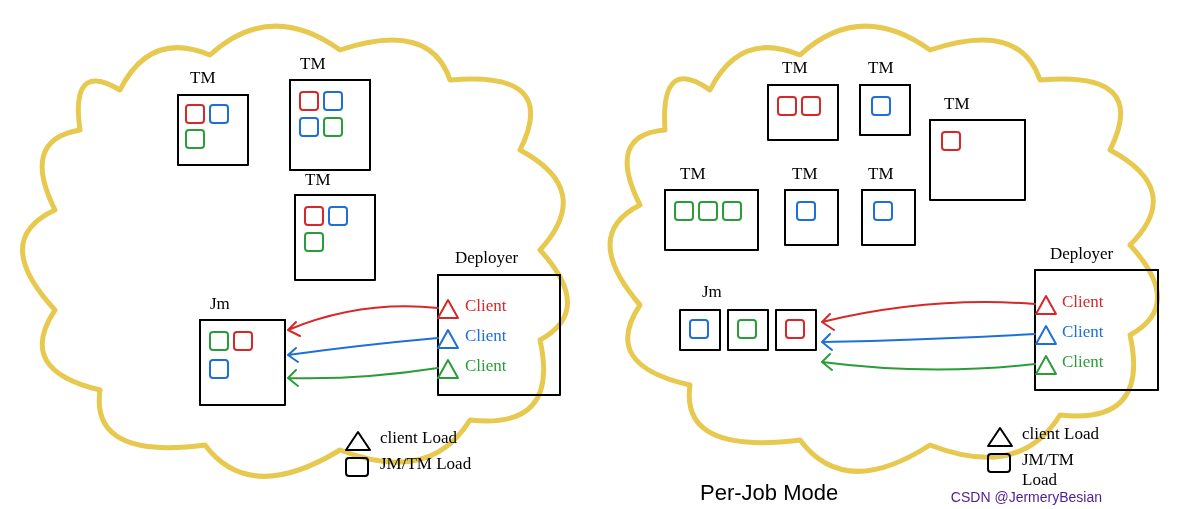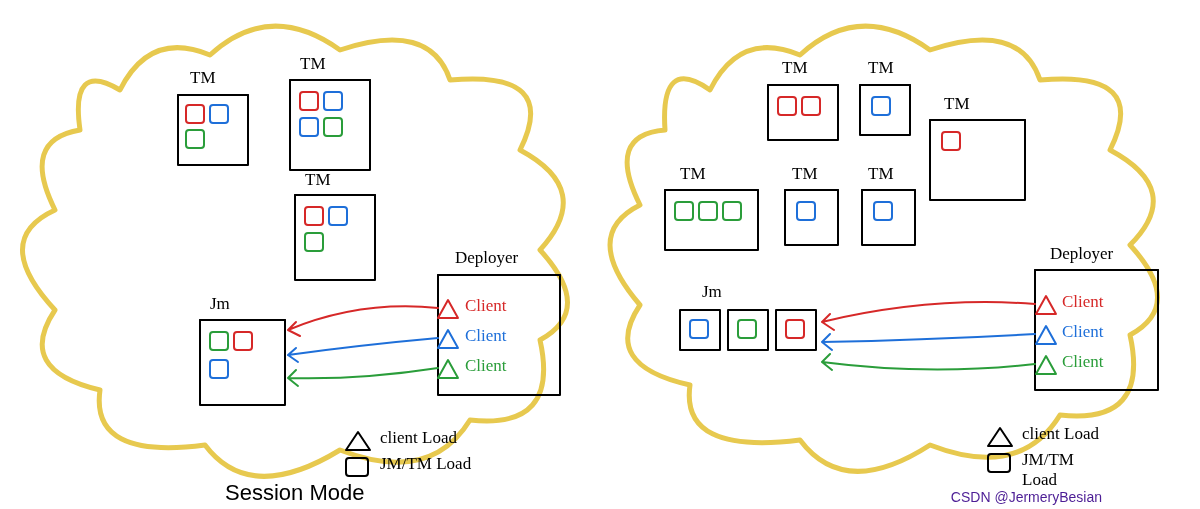--- a/index.html
+++ b/index.html
@@ -67,21 +67,20 @@
 <span class="lbl small" style="left:190px;top:68px">TM</span>
 <span class="lbl small" style="left:300px;top:54px">TM</span>
 <span class="lbl small" style="left:305px;top:170px">TM</span>
 <span class="lbl small" style="left:210px;top:294px">Jm</span>
 <span class="lbl small" style="left:455px;top:248px">Deployer</span>
 <span class="lbl small" style="left:465px;top:296px;color:#d62828">Client</span>
 <span class="lbl small" style="left:465px;top:326px;color:#1e6fd9">Client</span>
 <span class="lbl small" style="left:465px;top:356px;color:#2a9d3a">Client</span>
 <span class="lbl small" style="left:380px;top:428px">client Load</span>
 <span class="lbl small" style="left:380px;top:454px">JM/TM Load</span>
-<span class="lbl title" style="left:225px;top:480px">Session Mode</span>
 
 <svg width="1200" height="509">
   <path class="cloud" d="M710 90 Q660 55 665 130 Q605 135 640 205 Q580 235 640 305 Q600 365 690 385 Q680 455 800 440 Q845 500 930 445 Q1020 480 1060 415 Q1150 425 1130 335 Q1185 305 1130 245 Q1185 190 1110 150 Q1150 70 1040 80 Q1020 20 930 50 Q860 0 800 55 Q740 30 710 90 Z"></path>
 
   <path class="hand" d="M768 85 L768 140 L838 140 L838 85"></path>
   <path class="hand" d="M768 85 L838 85"></path>
   <rect class="hand red" x="778" y="97" width="18" height="18" rx="3"></rect>
   <rect class="hand red" x="802" y="97" width="18" height="18" rx="3"></rect>
 
   <path class="hand" d="M860 85 L860 135 L910 135 L910 85"></path>
@@ -135,15 +134,16 @@
 <span class="lbl small" style="left:680px;top:164px">TM</span>
 <span class="lbl small" style="left:792px;top:164px">TM</span>
 <span class="lbl small" style="left:868px;top:164px">TM</span>
 <span class="lbl small" style="left:702px;top:282px">Jm</span>
 <span class="lbl small" style="left:1050px;top:244px">Deployer</span>
 <span class="lbl small" style="left:1062px;top:292px;color:#d62828">Client</span>
 <span class="lbl small" style="left:1062px;top:322px;color:#1e6fd9">Client</span>
 <span class="lbl small" style="left:1062px;top:352px;color:#2a9d3a">Client</span>
 <span class="lbl small" style="left:1022px;top:424px">client Load</span>
 <span class="lbl small" style="left:1022px;top:450px">JM/TM Load</span>
+<span class="lbl title" style="left:700px;top:480px">Per-Job Mode</span>
 
 <span class="wm">CSDN @JermeryBesian</span>
 </div>
 
 </body></html>

